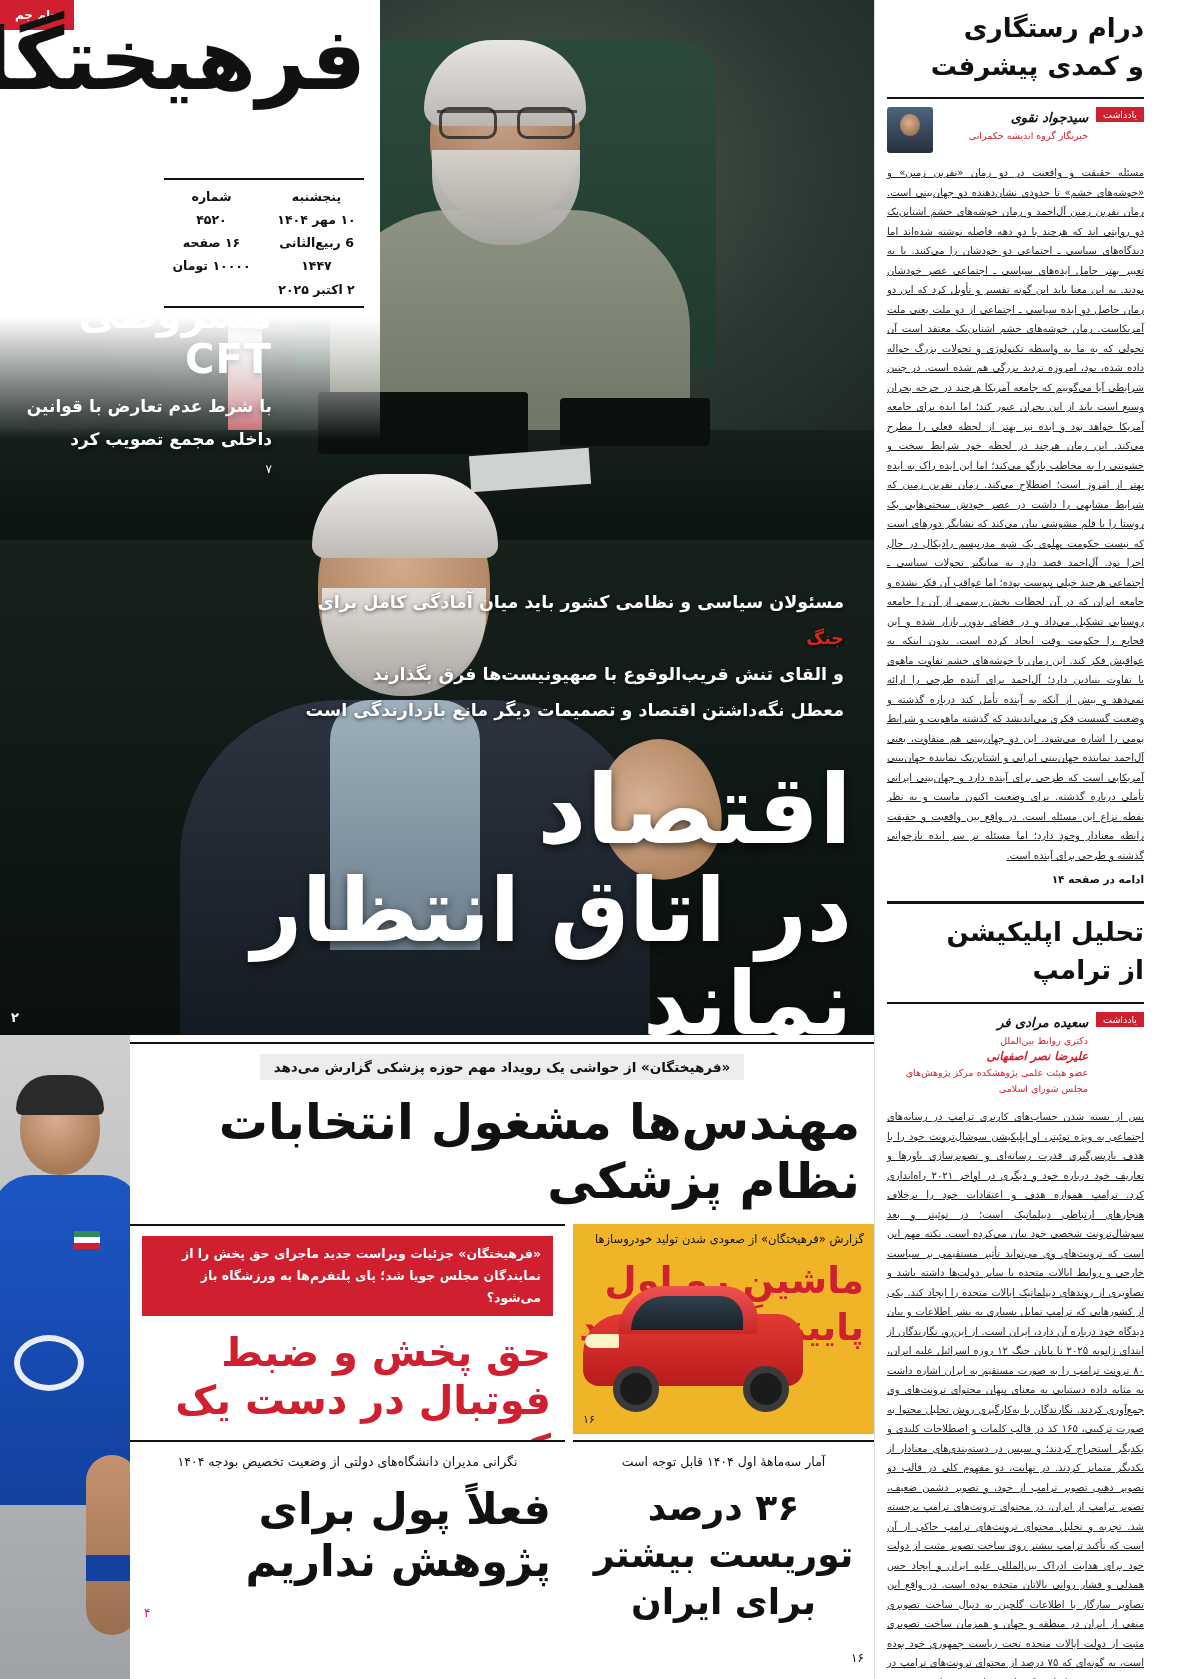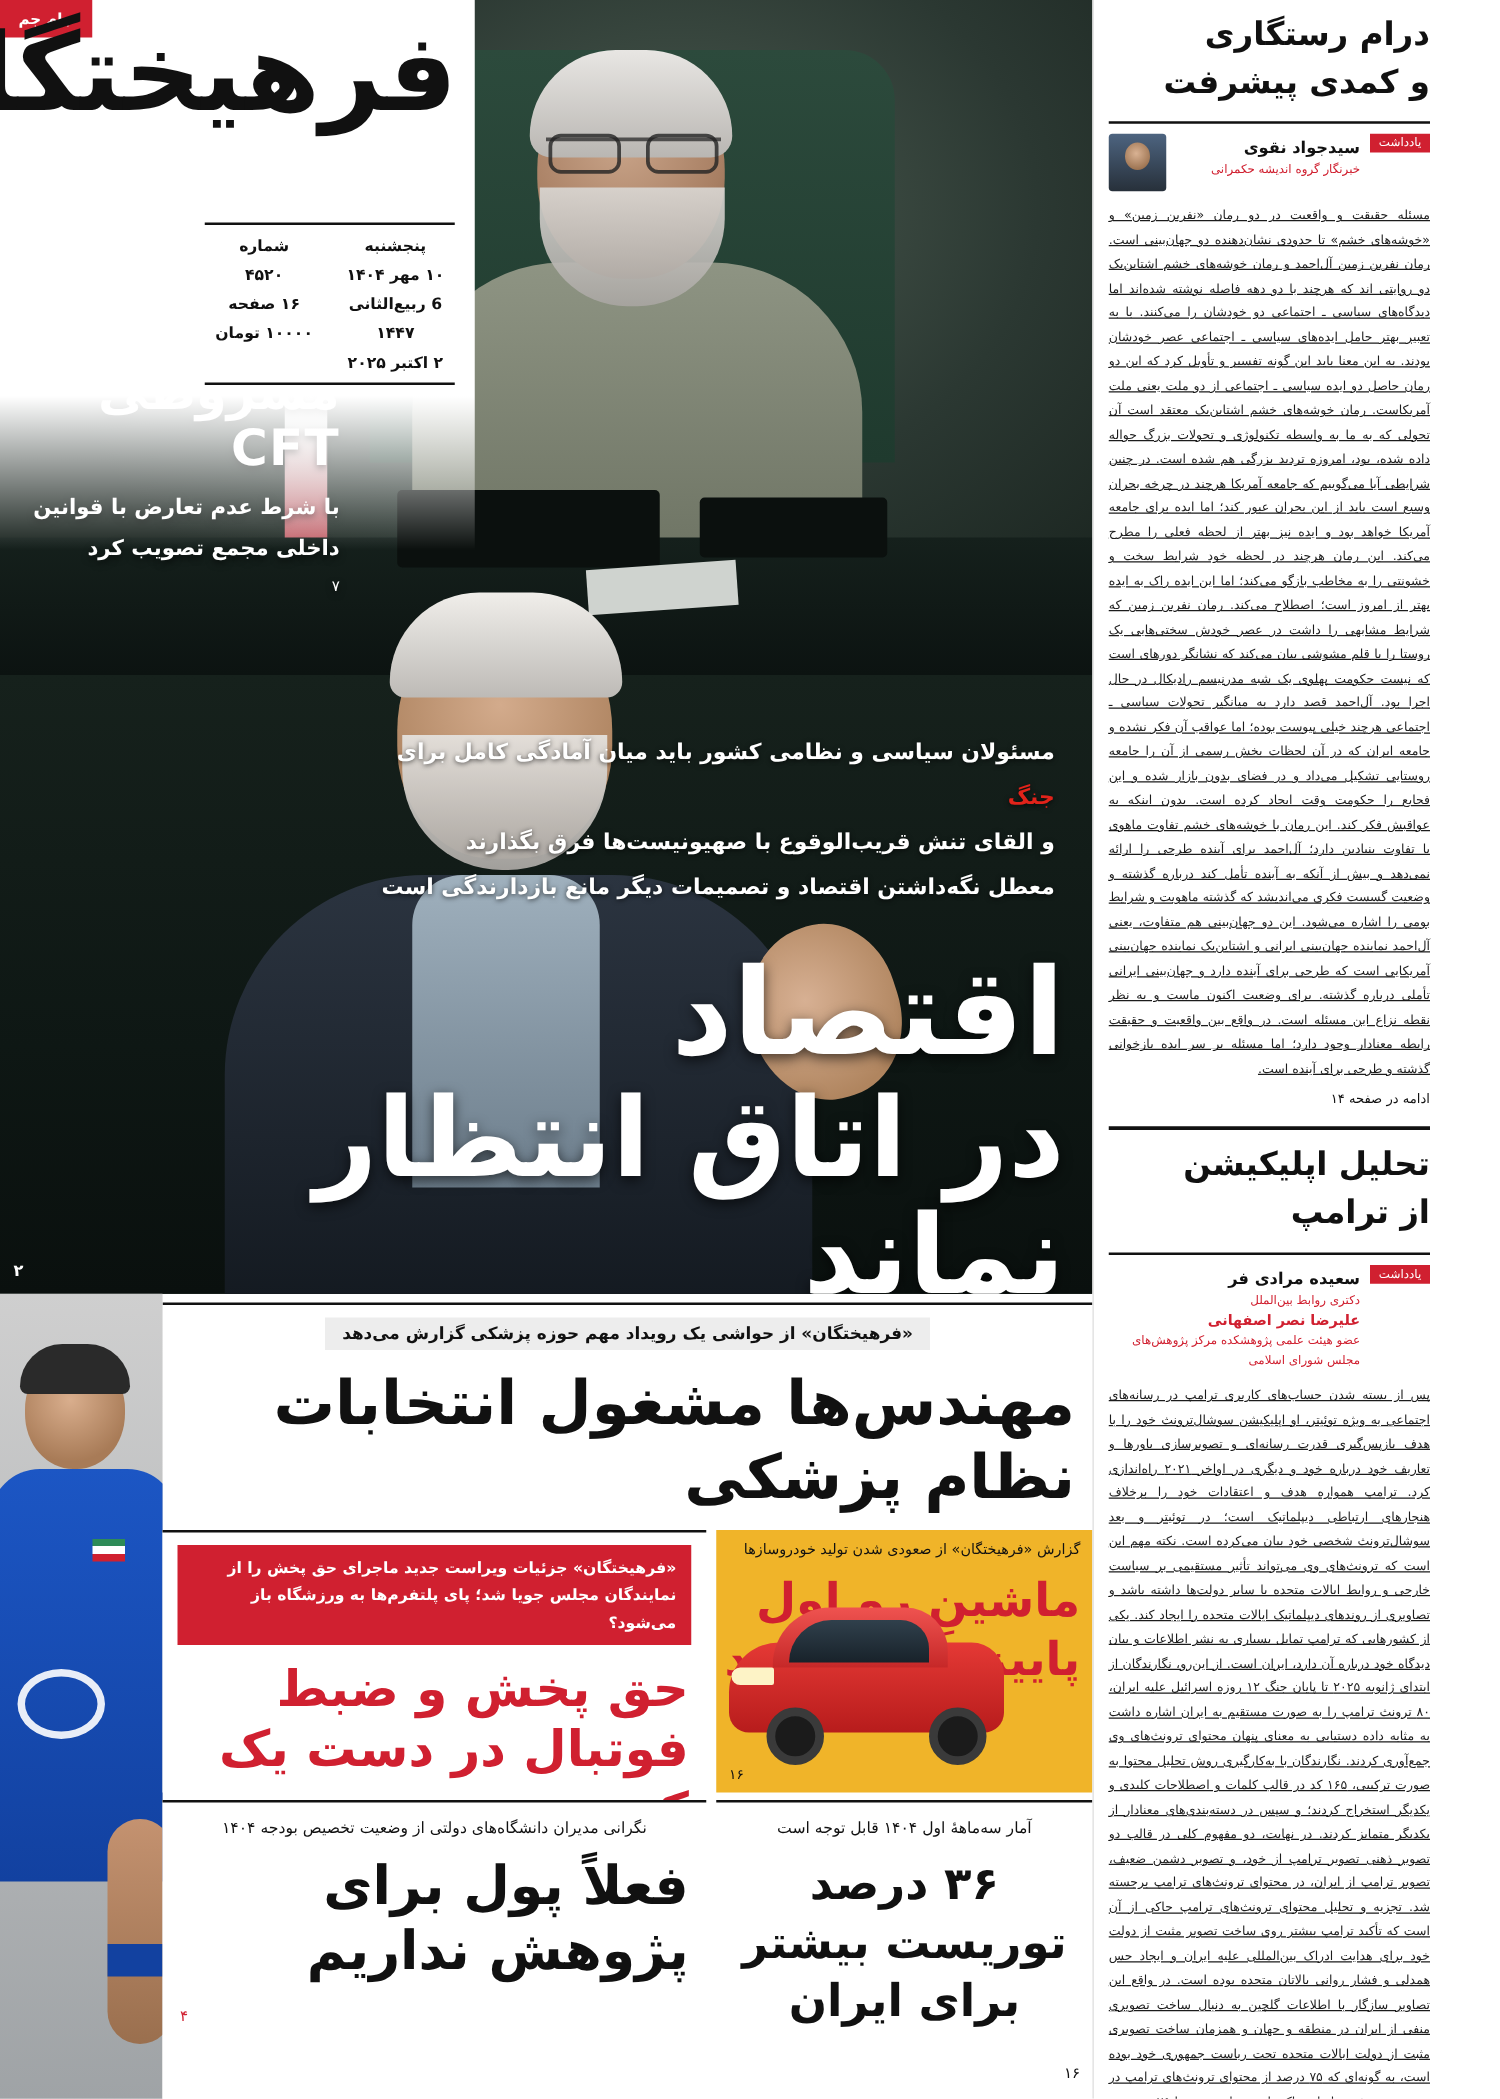--- a/index.html
+++ b/index.html
@@ -353,42 +353,42 @@
   .op-byline {
     margin-top: 12px;
     display: flex; direction: rtl; align-items: flex-start; gap: 8px;
     border-top: 2px solid #111; padding-top: 8px;
   }
   .op-badge {
     background: #d02030; color: #fff; font-size: 9.5px; padding: 2px 7px;
     align-self: flex-start;
   }
   .op-author { flex: 1; text-align: right; }
-  .op-author .nm { font-size: 13px; font-weight: 700; color: #111; }
+  .op-author .nm { font-size: 13px; font-weight: 700; color: #111; font-style: italic; }
   .op-author .rl { font-size: 9.5px; color: #d02030; line-height: 1.7; margin-top: 2px; }
   .op-avatar {
     width: 46px; height: 46px; border-radius: 3px;
     background: linear-gradient(180deg,#4d6480 0%, #27303a 100%);
     position: relative; flex: 0 0 46px;
   }
   .op-avatar:after {
     content:''; position:absolute; left: 13px; top: 7px; width: 20px; height: 22px;
     background: radial-gradient(circle at 45% 40%, #d9b293 0%, #9c7351 75%);
     border-radius: 50%;
   }
   .op-body {
     margin-top: 10px;
     font-size: 10px;
     line-height: 1.95;
     color: #1c1c1c;
     text-align: justify;
     direction: rtl;
     text-decoration: underline;
   }
-  .op-more { margin-top: 8px; font-size: 10.5px; font-weight: 400; color:#111; text-align:right; }
+  .op-more { margin-top: 8px; font-size: 10.5px; font-weight: 700; color:#111; text-align:right; }
   .op-sep { border-top: 3px solid #111; margin: 16px 0 10px 0; }
 </style>
 </head>
 <body>
 
 <div class="page">
 
   <div class="main-col">
 
     <div class="hero">

